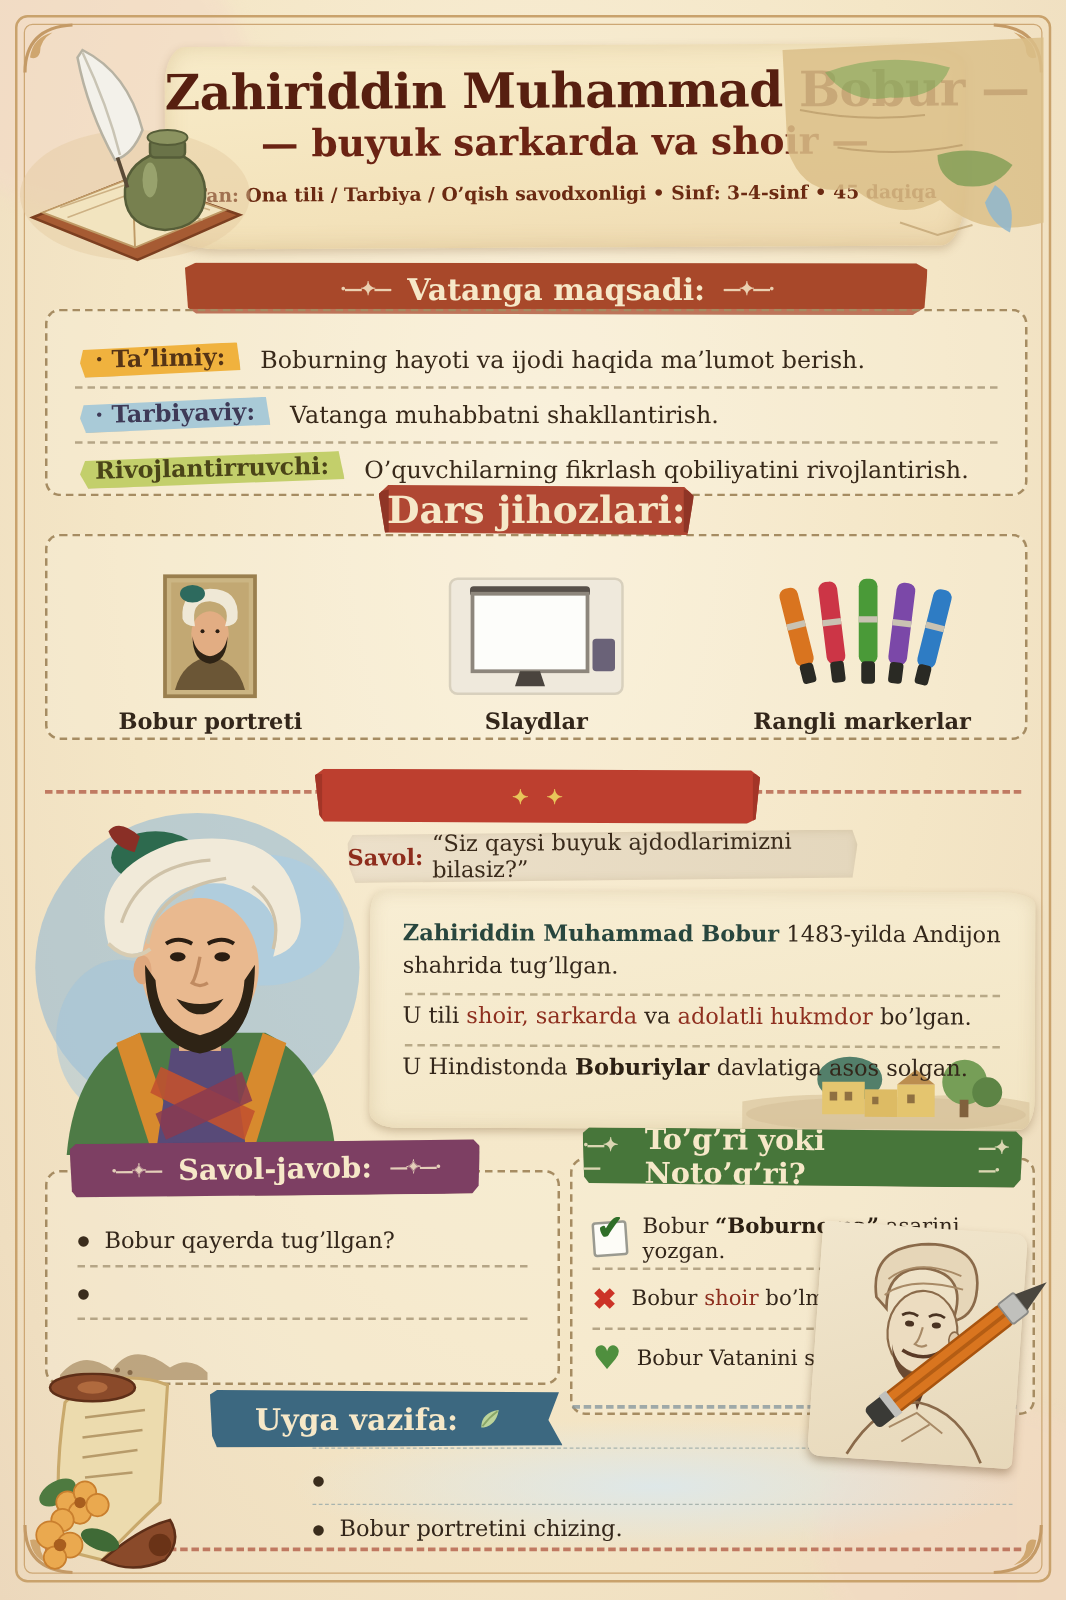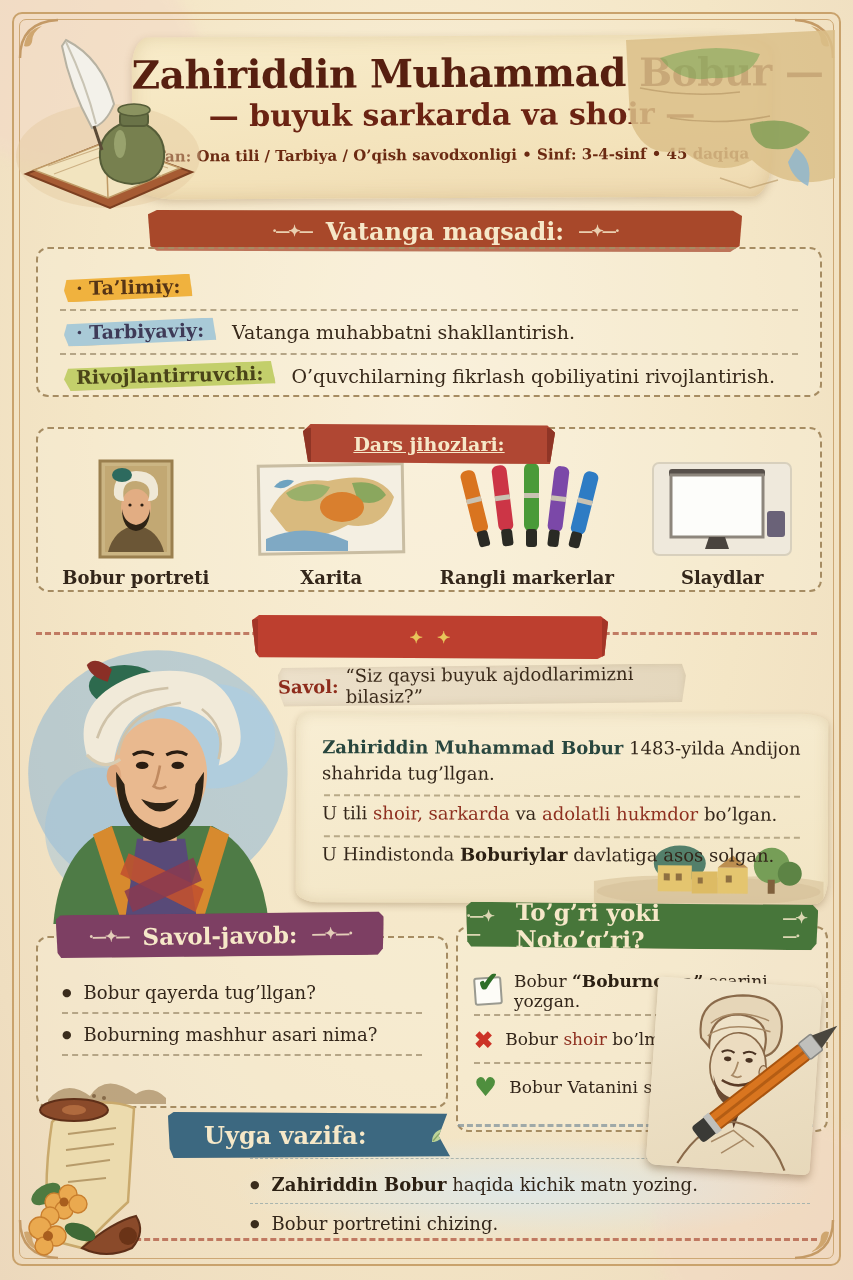--- a/index.html
+++ b/index.html
@@ -47,22 +47,22 @@
   .obj-row{display:flex;align-items:center;gap:16px;height:42px;padding:0 26px;}
   .obj-sep{border-top:2px dashed #b5a586;margin:0 22px;height:0;}
   .chip{font-size:19px;font-weight:bold;color:#553416;padding:1px 12px 3px;border-radius:4px;
     transform:rotate(-1.2deg);box-shadow:1px 2px 3px rgba(120,90,40,.3);white-space:nowrap;
     clip-path:polygon(2% 14%,98% 0,100% 86%,3% 100%,0 55%);}
   .chip-yellow{background:#f0b23e;}
   .chip-blue{background:#a9cad7;color:#3e3a57;}
   .chip-green{background:#c3cf6b;color:#4a4418;}
   .obj-text{font-size:19px;color:#38291a;}
 
-  .ribbon-jihozlar{left:303px;top:424px;width:252px;height:40px;background:#b04733;font-size:19px;z-index:3;
-    clip-path:polygon(0 18%,3% 0,97% 4%,100% 22%,98% 100%,2% 95%);text-decoration:underline;}
+  .ribbon-jihozlar{left:303px;top:388px;width:252px;height:40px;background:#b04733;font-size:30px;z-index:3;
+    clip-path:polygon(0 18%,3% 0,97% 4%,100% 22%,98% 100%,2% 95%);}
   .ribbon-jihozlar:before,.ribbon-jihozlar:after{content:"";position:absolute;top:6px;width:22px;height:34px;background:#8f3526;z-index:-1;}
   .ribbon-jihozlar:before{left:-14px;transform:skewY(-12deg);}
   .ribbon-jihozlar:after{right:-14px;transform:skewY(12deg);}
   .box-equipment{left:36px;top:427px;width:782px;height:161px;}
   .equip-row{position:absolute;left:0;right:0;top:30px;display:flex;justify-content:space-around;align-items:flex-end;}
   .equip-item{display:flex;flex-direction:column;align-items:center;gap:8px;width:180px;}
   .equip-caption{font-size:18px;font-weight:bold;color:#33261a;}
 
   
   .dash-red{position:absolute;border-top:3px dashed #b4604a;opacity:.8;}
@@ -115,21 +115,21 @@
   .icon-heart{color:#4f8f3e;font-size:26px;flex:none;line-height:1;}
 
   .sketch-paper{position:absolute;left:652px;top:982px;width:164px;height:188px;z-index:4;
     background:linear-gradient(160deg,#f1e6cd,#e7d8ba);transform:rotate(4deg);
     box-shadow:0 4px 8px rgba(100,70,35,.4);border-radius:4px 10px 6px 10px;}
   .sketch-paper svg{width:100%;height:100%;}
   .pencil{position:absolute;left:668px;top:1058px;width:200px;height:44px;z-index:5;transform:rotate(-38deg);}
 
   
   .banner-uyga{left:168px;top:1112px;width:282px;height:46px;background:#3c6880;font-size:24px;z-index:3;
-    clip-path:polygon(0 8%,2% 0,99% 4%,96% 52%,100% 96%,2% 100%,.6% 80%);justify-content:space-between;padding-left:36px;box-sizing:border-box;}
+    clip-path:polygon(0 8%,2% 0,99% 4%,96% 52%,100% 96%,2% 100%,.6% 80%);justify-content:flex-start;padding-left:36px;box-sizing:border-box;}
   .leaf-icon{width:22px;height:22px;}
   .dash-blue{position:absolute;left:458px;right:40px;top:1124px;border-top:3px dashed #8a9aa0;opacity:.8;}
   .blue-wash{position:absolute;left:230px;top:1135px;width:590px;height:108px;border-radius:50%;
     background:radial-gradient(ellipse,#dce8ec 0%,rgba(220,232,236,0) 70%);opacity:.9;}
   .hw-rows{position:absolute;left:250px;top:1158px;width:560px;z-index:2;}
   .hw-sep-top{border-top:1.5px dashed #a8b4ae;margin-bottom:6px;}
   .hw-row{display:flex;align-items:center;gap:12px;font-size:18px;color:#33261a;height:38px;}
   .hw-sep{border-top:1.5px dashed #a8b4ae;}
   .dash-bottom{left:36px;right:36px;top:1238px;}
   .scroll-deco{position:absolute;left:16px;top:1098px;width:205px;height:165px;z-index:3;}
@@ -193,20 +193,21 @@
 
   <div class="banner banner-maqsad">
     <span class="orn">·—✦—</span>
     <span>Vatanga maqsadi:</span>
     <span class="orn">—✦—·</span>
   </div>
   <div class="box box-objectives">
     <div class="obj-rows">
       <div class="obj-row">
         <span class="chip chip-yellow">· Ta’limiy:</span>
+        <span class="obj-text">Boburning hayoti va ijodi haqida ma’lumot berish.</span>
       </div>
       <div class="obj-sep"></div>
       <div class="obj-row">
         <span class="chip chip-blue">· Tarbiyaviy:</span>
         <span class="obj-text">Vatanga muhabbatni shakllantirish.</span>
       </div>
       <div class="obj-sep"></div>
       <div class="obj-row">
         <span class="chip chip-green">Rivojlantirruvchi:</span>
         <span class="obj-text">O’quvchilarning fikrlash qobiliyatini rivojlantirish.</span>
@@ -225,29 +226,27 @@
           <path d="M24 50 Q24 70 38 72 Q52 70 52 50 Q50 64 38 66 Q26 64 24 50Z" fill="#2e2315"></path>
           <path d="M16 36 Q14 14 38 12 Q62 12 60 36 Q58 42 50 42 Q56 24 38 22 Q22 22 26 42 Q18 42 16 36Z" fill="#efe8d6"></path>
           <ellipse cx="24" cy="16" rx="10" ry="7" fill="#2d6a5e"></ellipse>
           <circle cx="32" cy="46" r="1.6" fill="#2a1d12"></circle>
             <circle cx="44" cy="46" r="1.6" fill="#2a1d12"></circle>
         </svg>
         <span class="equip-caption">Bobur portreti</span>
       </div>
       <div class="equip-item">
         <svg width="150" height="100" viewBox="0 0 150 100">
-          <rect x="3" y="6" width="144" height="88" fill="#f4efe2" stroke="#c9bda2" stroke-width="3" transform="rotate(-1 75 50)"></rect>
-          <path d="M14 52 Q32 16 72 22 Q122 10 138 38 Q128 72 92 66 Q60 84 30 72 Z" fill="#d9ba7e"></path>
-          <path d="M30 34 Q52 20 74 28 Q66 44 46 42 Q34 42 30 34Z" fill="#9ab06a"></path>
-          <path d="M96 24 Q120 20 130 36 Q120 48 102 42 Z" fill="#8aa75e"></path>
-          <ellipse cx="86" cy="48" rx="22" ry="15" fill="#d97f2e"></ellipse>
-          <path d="M10 80 Q50 62 92 82 L92 92 10 92 Z" fill="#7fa9c4"></path>
-          <path d="M18 28 Q26 18 38 22 Q30 32 18 28Z" fill="#6fa3c0"></path>
+          <rect x="6" y="4" width="138" height="92" rx="6" fill="#efe9dc" stroke="#d8d0bd" stroke-width="2"></rect>
+          <rect x="22" y="10" width="96" height="8" rx="3" fill="#57504a"></rect>
+          <rect x="24" y="16" width="92" height="62" fill="#fdfdfa" stroke="#8d867c" stroke-width="3"></rect>
+          <path d="M62 78 L78 78 82 90 58 90 Z" fill="#4a443e"></path>
+          <rect x="120" y="52" width="18" height="26" rx="3" fill="#6a6278"></rect>
         </svg>
-        <span class="equip-caption">Xarita</span>
+        <span class="equip-caption">Slaydlar</span>
       </div>
       <div class="equip-item">
         <svg width="150" height="100" viewBox="0 0 150 100">
           <g transform="rotate(-14 30 80)">
               <rect x="24" y="10" width="15" height="64" rx="6" fill="#d9741f"></rect>
               <rect x="24" y="38" width="15" height="5" fill="#c9c2b2"></rect>
               <rect x="26" y="72" width="11" height="16" rx="3" fill="#2a2a24"></rect>
             </g>
           <g transform="rotate(-7 55 80)">
               <rect x="48" y="6" width="15" height="66" rx="6" fill="#cc3546"></rect>
@@ -265,30 +264,20 @@
               <rect x="96" y="70" width="11" height="17" rx="3" fill="#2a2a24"></rect>
             </g>
           <g transform="rotate(14 120 80)">
               <rect x="116" y="10" width="15" height="64" rx="6" fill="#2e7cc4"></rect>
               <rect x="116" y="38" width="15" height="5" fill="#c9c2b2"></rect>
               <rect x="118" y="72" width="11" height="16" rx="3" fill="#2a2a24"></rect>
             </g>
         </svg>
         <span class="equip-caption">Rangli markerlar</span>
       </div>
-      <div class="equip-item">
-        <svg width="150" height="100" viewBox="0 0 150 100">
-          <rect x="6" y="4" width="138" height="92" rx="6" fill="#efe9dc" stroke="#d8d0bd" stroke-width="2"></rect>
-          <rect x="22" y="10" width="96" height="8" rx="3" fill="#57504a"></rect>
-          <rect x="24" y="16" width="92" height="62" fill="#fdfdfa" stroke="#8d867c" stroke-width="3"></rect>
-          <path d="M62 78 L78 78 82 90 58 90 Z" fill="#4a443e"></path>
-          <rect x="120" y="52" width="18" height="26" rx="3" fill="#6a6278"></rect>
-        </svg>
-        <span class="equip-caption">Slaydlar</span>
-      </div>
     </div>
   </div>
   <div class="banner ribbon-jihozlar">
     <span>Dars jihozlari:</span>
   </div>
 
   <div class="dash-red dash-line1"></div>
   <div class="banner ribbon-tachkiliy">
     <span class="tail tail-l"></span>
     <span class="star">✦</span>
@@ -364,21 +353,20 @@
   </div>
   <div class="box box-questions">
     <div class="q-rows">
       <div class="q-row">
         <span class="bullet">●</span>
         <span>Bobur qayerda tug’llgan?</span>
       </div>
       <div class="q-sep"></div>
       <div class="q-row">
         <span class="bullet">●</span>
-        <span>Boburning mashhur asari nima?</span>
       </div>
       <div class="q-sep"></div>
     </div>
     <div class="qa-mountains">
       <svg viewBox="0 0 120 36">
           <path d="M0 32 Q18 10 42 28 Q58 4 88 26 Q104 16 118 30 L118 36 0 36Z" fill="#9a7a4e" opacity=".75"></path>
           <circle cx="46" cy="28" r="2" fill="#6a4a28"></circle>
           <circle cx="56" cy="30" r="2" fill="#6a4a28"></circle>
         </svg>
     </div>
@@ -468,21 +456,20 @@
       <path d="M4 18 Q4 6 18 4 Q16 16 6 18 Z" fill="#bcd49a"></path>
       <path d="M5 17 Q10 10 17 5" stroke="#8aa668" stroke-width="1.4" fill="none"></path>
     </svg>
   </div>
   <div class="dash-blue"></div>
   <div class="blue-wash"></div>
   <div class="hw-rows">
     <div class="hw-sep-top"></div>
     <div class="hw-row">
       <span class="bullet">●</span>
-      <span><span class="seg-bold">Zahiriddin Bobur</span><span> haqida kichik matn yozing.</span></span>
     </div>
     <div class="hw-sep"></div>
     <div class="hw-row">
       <span class="bullet">●</span>
       <span>Bobur portretini chizing.</span>
     </div>
   </div>
   <div class="dash-red dash-bottom"></div>
 </div>
 

